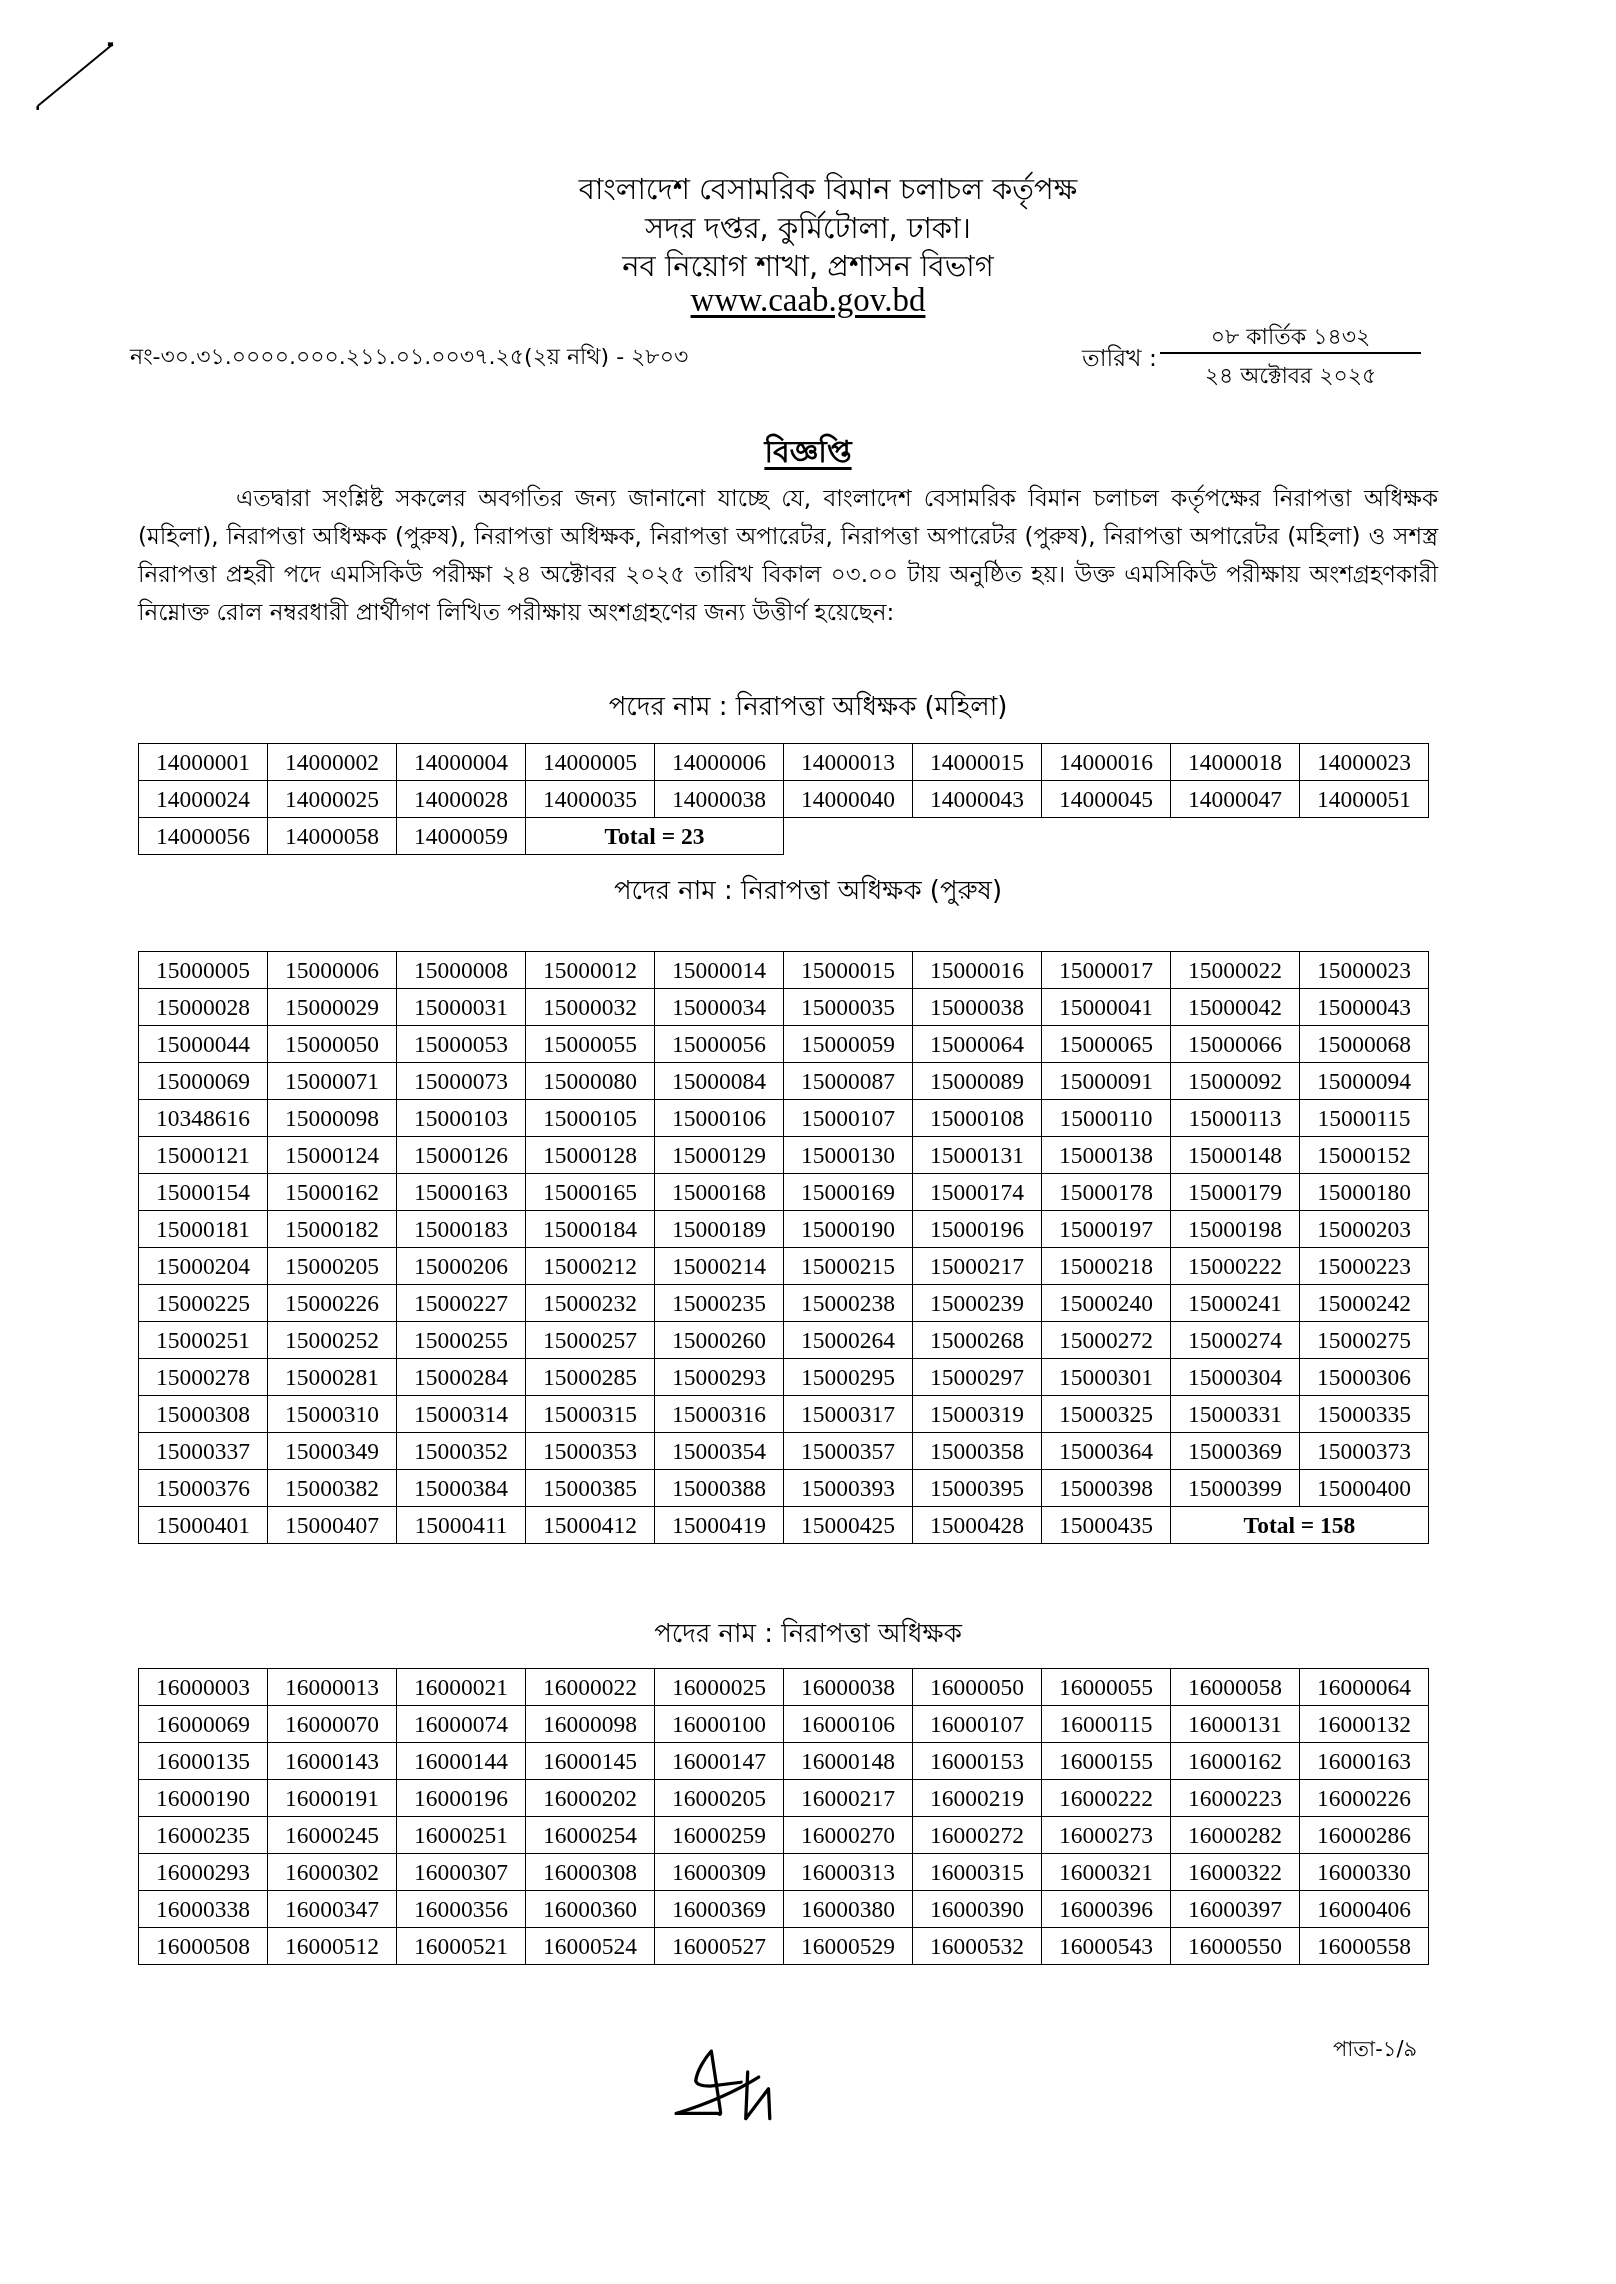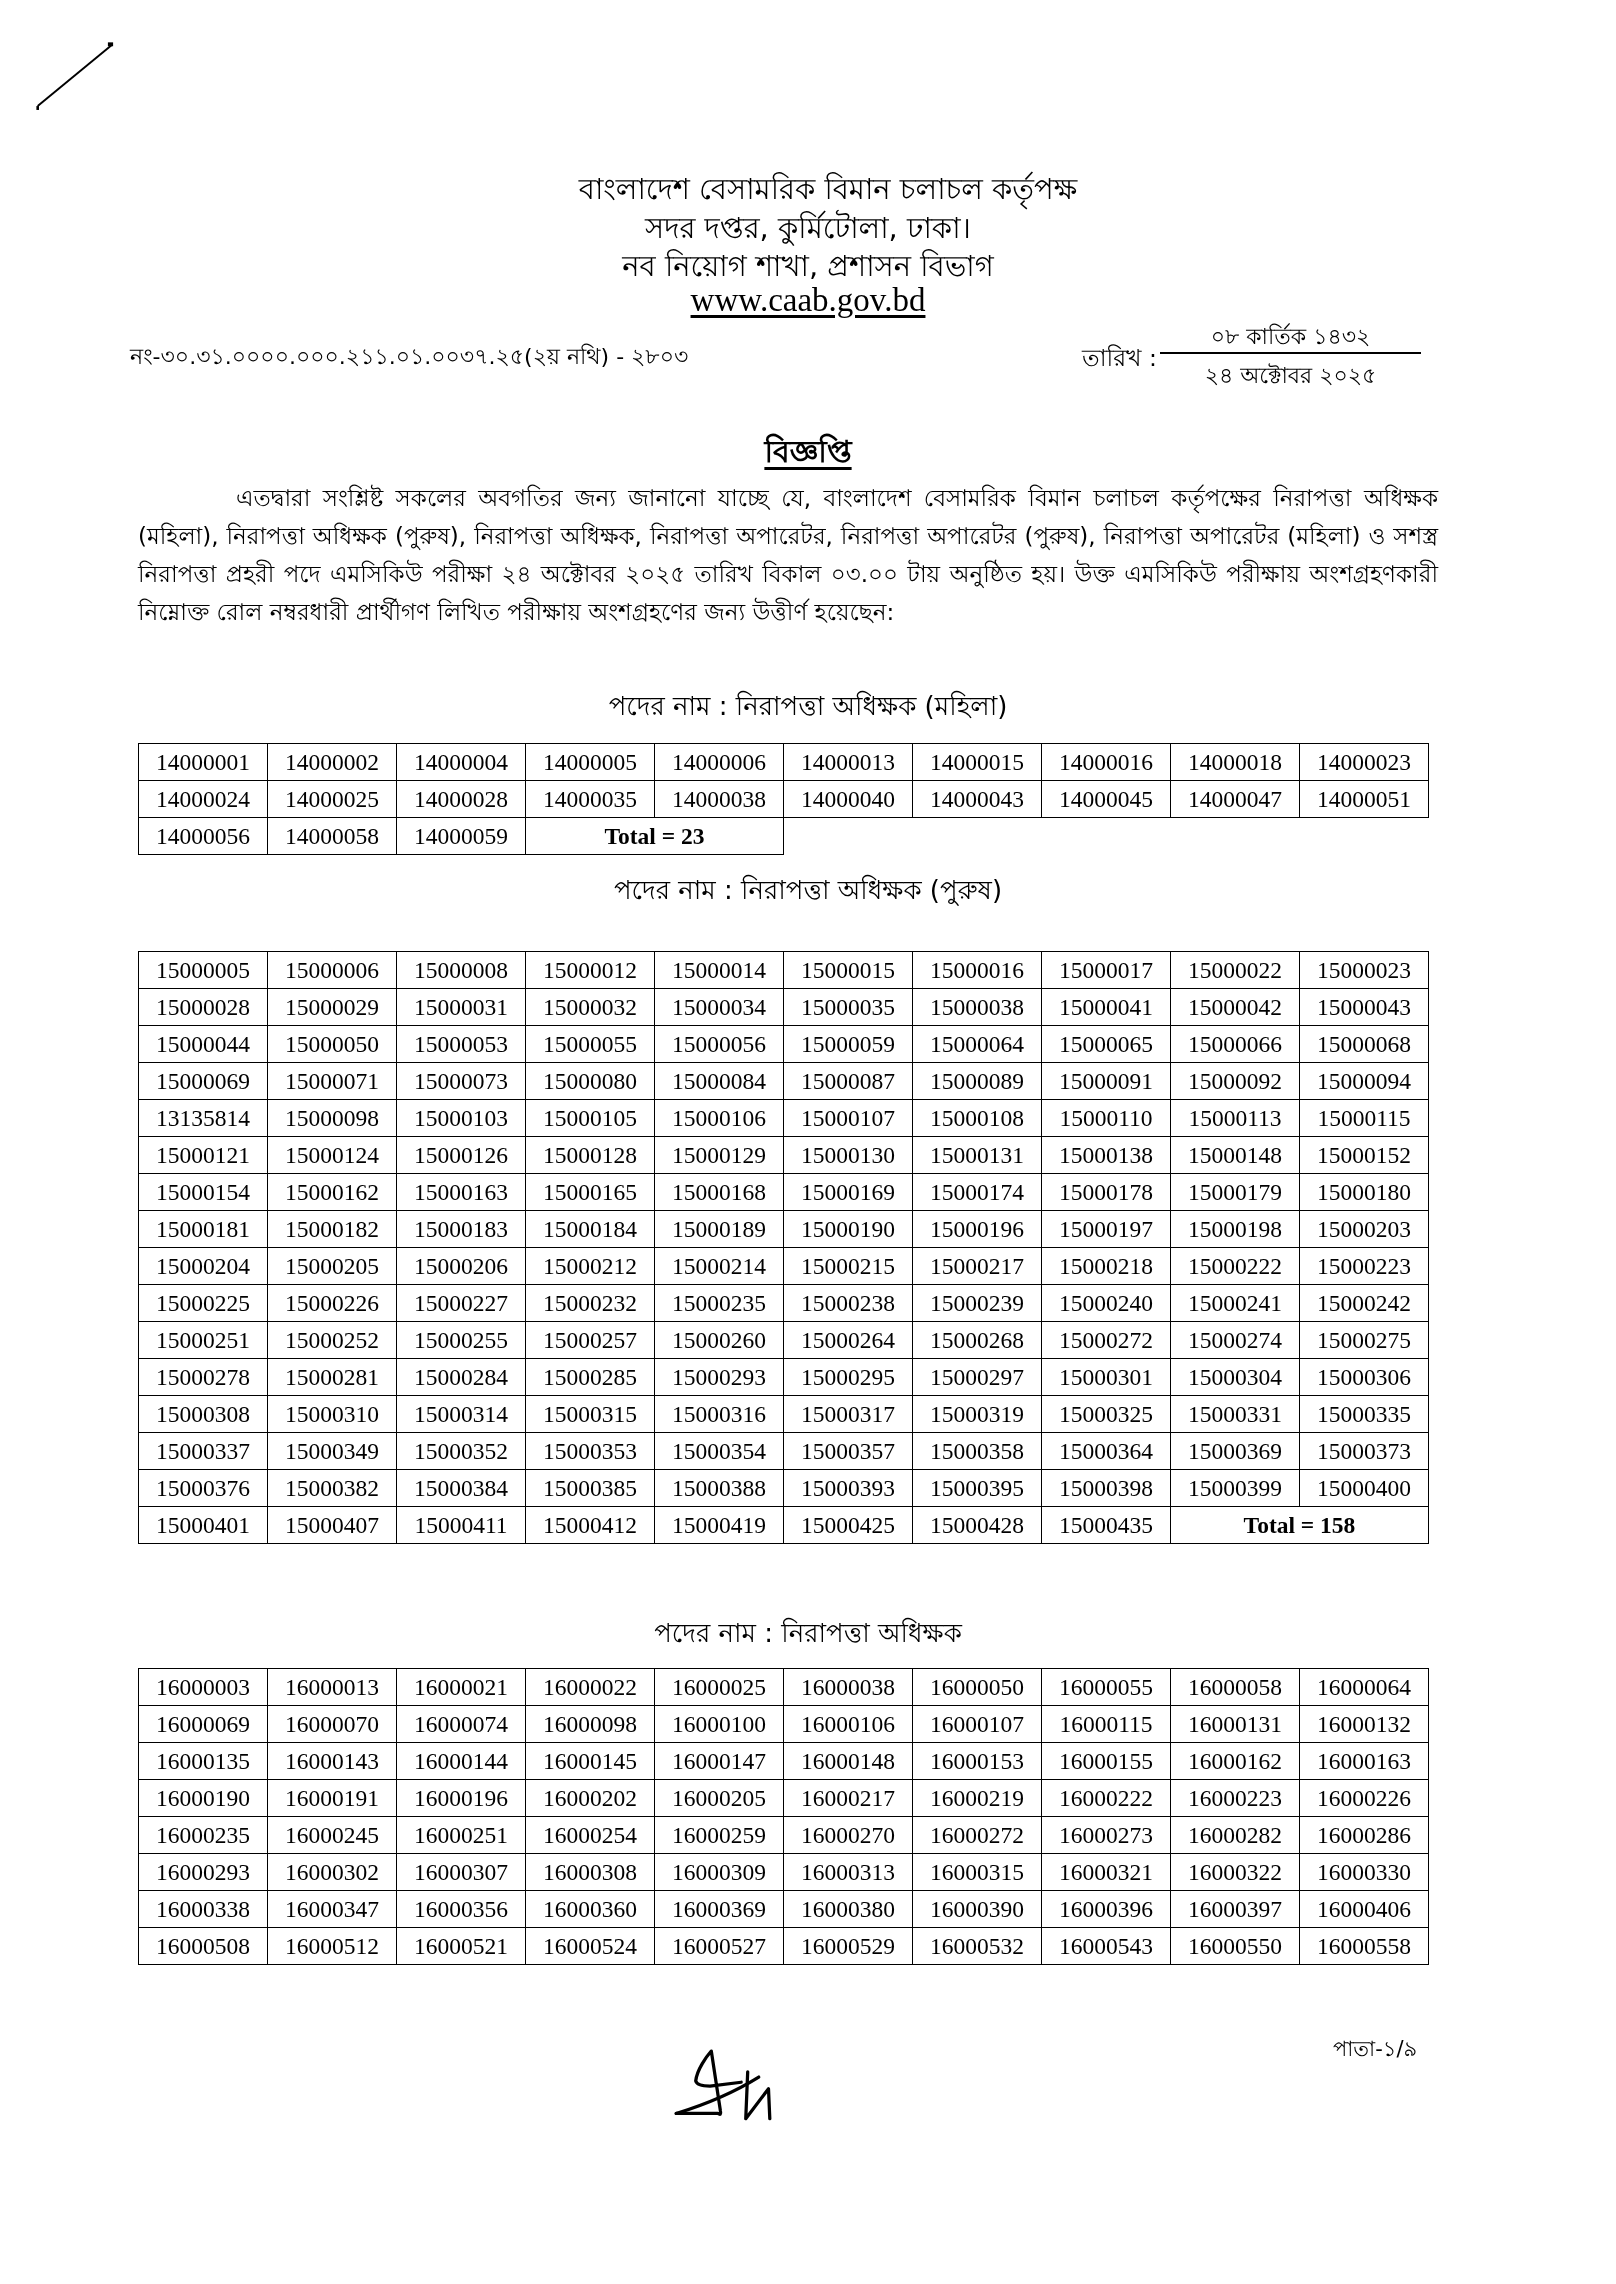--- a/index.html
+++ b/index.html
@@ -143,21 +143,21 @@
         <td>15000073</td>
         <td>15000080</td>
         <td>15000084</td>
         <td>15000087</td>
         <td>15000089</td>
         <td>15000091</td>
         <td>15000092</td>
         <td>15000094</td>
       </tr>
       <tr>
-        <td>13135814</td>
+        <td>10348616</td>
         <td>15000098</td>
         <td>15000103</td>
         <td>15000105</td>
         <td>15000106</td>
         <td>15000107</td>
         <td>15000108</td>
         <td>15000110</td>
         <td>15000113</td>
         <td>15000115</td>
       </tr>

